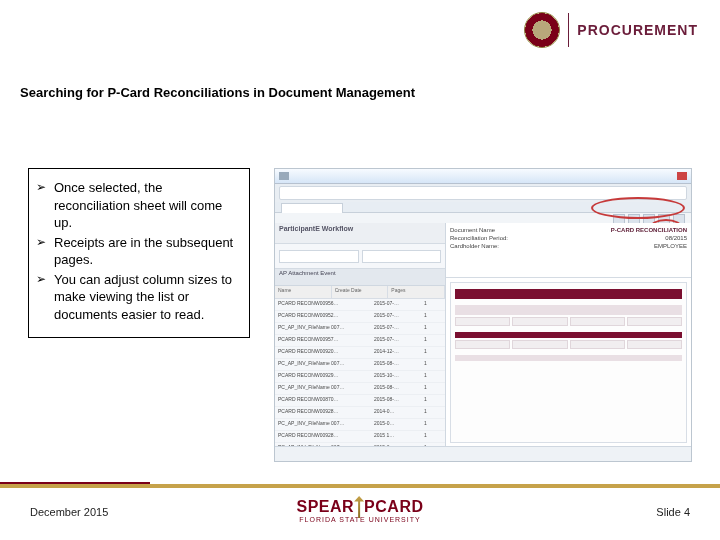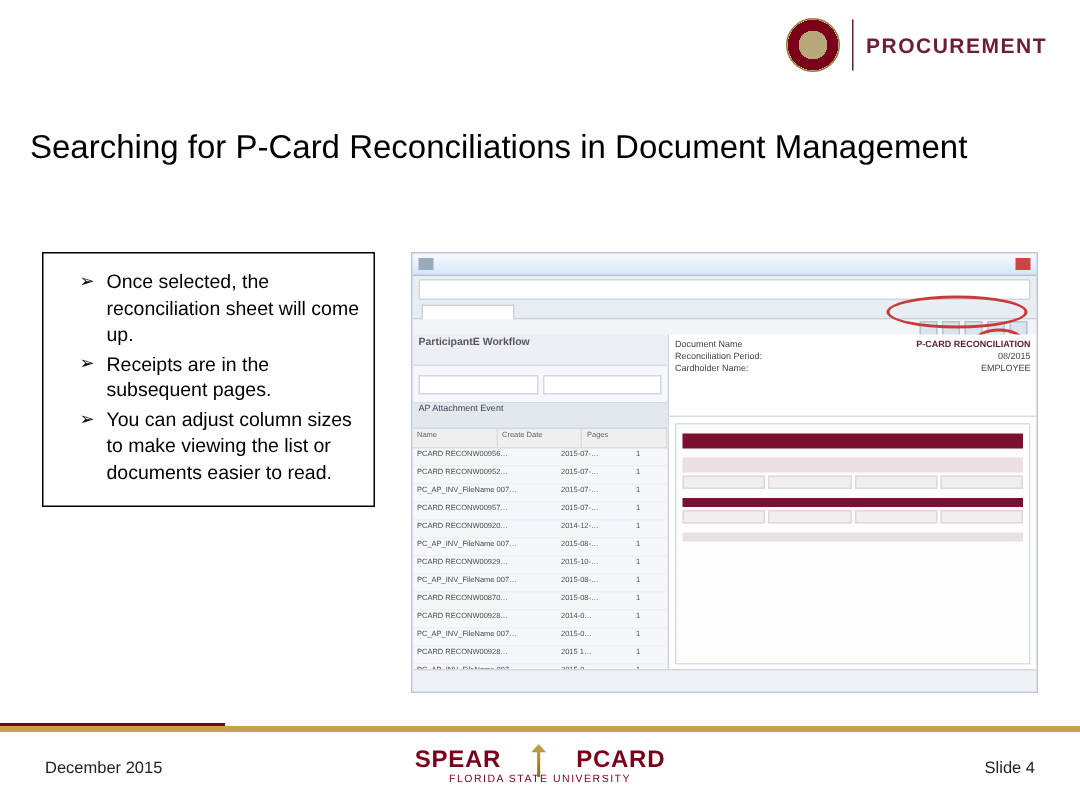--- a/index.html
+++ b/index.html
@@ -5,23 +5,23 @@
   html,body{margin:0;padding:0;width:720px;height:540px;font-family:Arial,Helvetica,sans-serif;background:#fff;overflow:hidden}
   .slide{position:relative;width:720px;height:540px}
   
   .header{position:absolute;top:12px;right:22px;display:flex;align-items:center;gap:8px}
   .seal{width:34px;height:34px;border-radius:50%;background:radial-gradient(circle,#b8a77a 0 40%,#7a0019 40% 70%,#e5dca8 70% 100%);border:1px solid #8b7a3d}
   .hdr-divider{width:1px;height:34px;background:#6b1d3a}
   .hdr-text{display:flex;flex-direction:column;line-height:1}
   .hdr-top{font-size:14px;letter-spacing:1px;color:#6b1d3a;font-weight:700}
   .hdr-bot{font-size:14px;letter-spacing:4px;color:#777}
   
-  .title{position:absolute;top:85px;left:20px;font-size:22px;font-weight:normal;color:#000}
-  
-  .callout{position:absolute;top:168px;left:28px;width:222px;border:1px solid #000;padding:10px 8px 12px 24px;box-sizing:border-box}
+  .title{position:absolute;top:85px;left:20px;font-size:13px;font-weight:bold;color:#000}
+  
+  .callout{position:absolute;top:168px;left:28px;width:222px;border:1px solid #000;padding:10px 8px 12px 7px;box-sizing:border-box}
   .callout ul{margin:0;padding:0;list-style:none}
   .callout li{position:relative;padding-left:18px;font-size:13px;line-height:1.35;margin-bottom:2px}
   .callout li::before{content:"➢";position:absolute;left:0;top:0;font-size:12px}
   
   .shot{position:absolute;top:168px;left:274px;width:418px;height:294px;background:#e9eef3;border:1px solid #bcc6d0;box-sizing:border-box;overflow:hidden;font-size:6px;color:#555}
   .shot .win-top{height:14px;background:linear-gradient(#f7fbff,#d6e6f7);border-bottom:1px solid #b6c1cf;display:flex;align-items:center;padding:0 4px;gap:3px}
   .win-btn{width:10px;height:8px;margin-left:auto;background:#c44}
   .win-btn.a{margin-left:0;background:#9ab}
   .shot .addr{height:12px;background:#fff;margin:2px 4px;border:1px solid #cfd7e0;border-radius:2px}
   .shot .tabs{height:10px;background:#e7edf3;border-bottom:1px solid #c7d0da;display:flex;gap:2px;padding-left:6px}
@@ -55,21 +55,21 @@
   .doc-cells{display:flex;gap:2px;margin:0 4px}
   .doc-cells span{flex:1;height:7px;background:#f1eef0;border:1px solid #e0d6db}
   .shot .status{position:absolute;left:0;right:0;bottom:0;height:14px;background:#eef2f6;border-top:1px solid #cfd7e0}
   
   .rule{position:absolute;left:0;right:0;top:484px;height:4px;background:#c6a24a}
   .rule::before{content:"";position:absolute;left:0;top:-2px;width:150px;height:2px;background:#7a0019}
   
   .footer{position:absolute;left:0;right:0;top:496px;height:40px}
   .foot-left{position:absolute;left:30px;top:10px;font-size:11px;color:#222}
   .foot-center{position:absolute;left:0;right:0;top:0;text-align:center}
-  .brand{display:inline-flex;align-items:center;gap:20px;font-weight:bold;color:#7a0019;font-size:16px;letter-spacing:0.5px}
+  .brand{display:inline-flex;align-items:center;gap:0;font-weight:bold;color:#7a0019;font-size:16px;letter-spacing:0.5px}
   .spear{width:10px;height:22px;background:linear-gradient(#c6a24a,#8a6d1f);clip-path:polygon(50% 0,100% 25%,60% 25%,60% 100%,40% 100%,40% 25%,0 25%)}
   .subbrand{font-size:7px;letter-spacing:1px;color:#7a0019;margin-top:-2px}
   .ghost4{position:absolute;left:0;right:0;top:-6px;text-align:center;font-size:26px;color:#e9e2d3;font-weight:300;z-index:-1}
   .foot-right{position:absolute;right:30px;top:10px;font-size:11px;color:#222}
 </style>
 </head>
 <body>
 
 <div class="slide">
 

